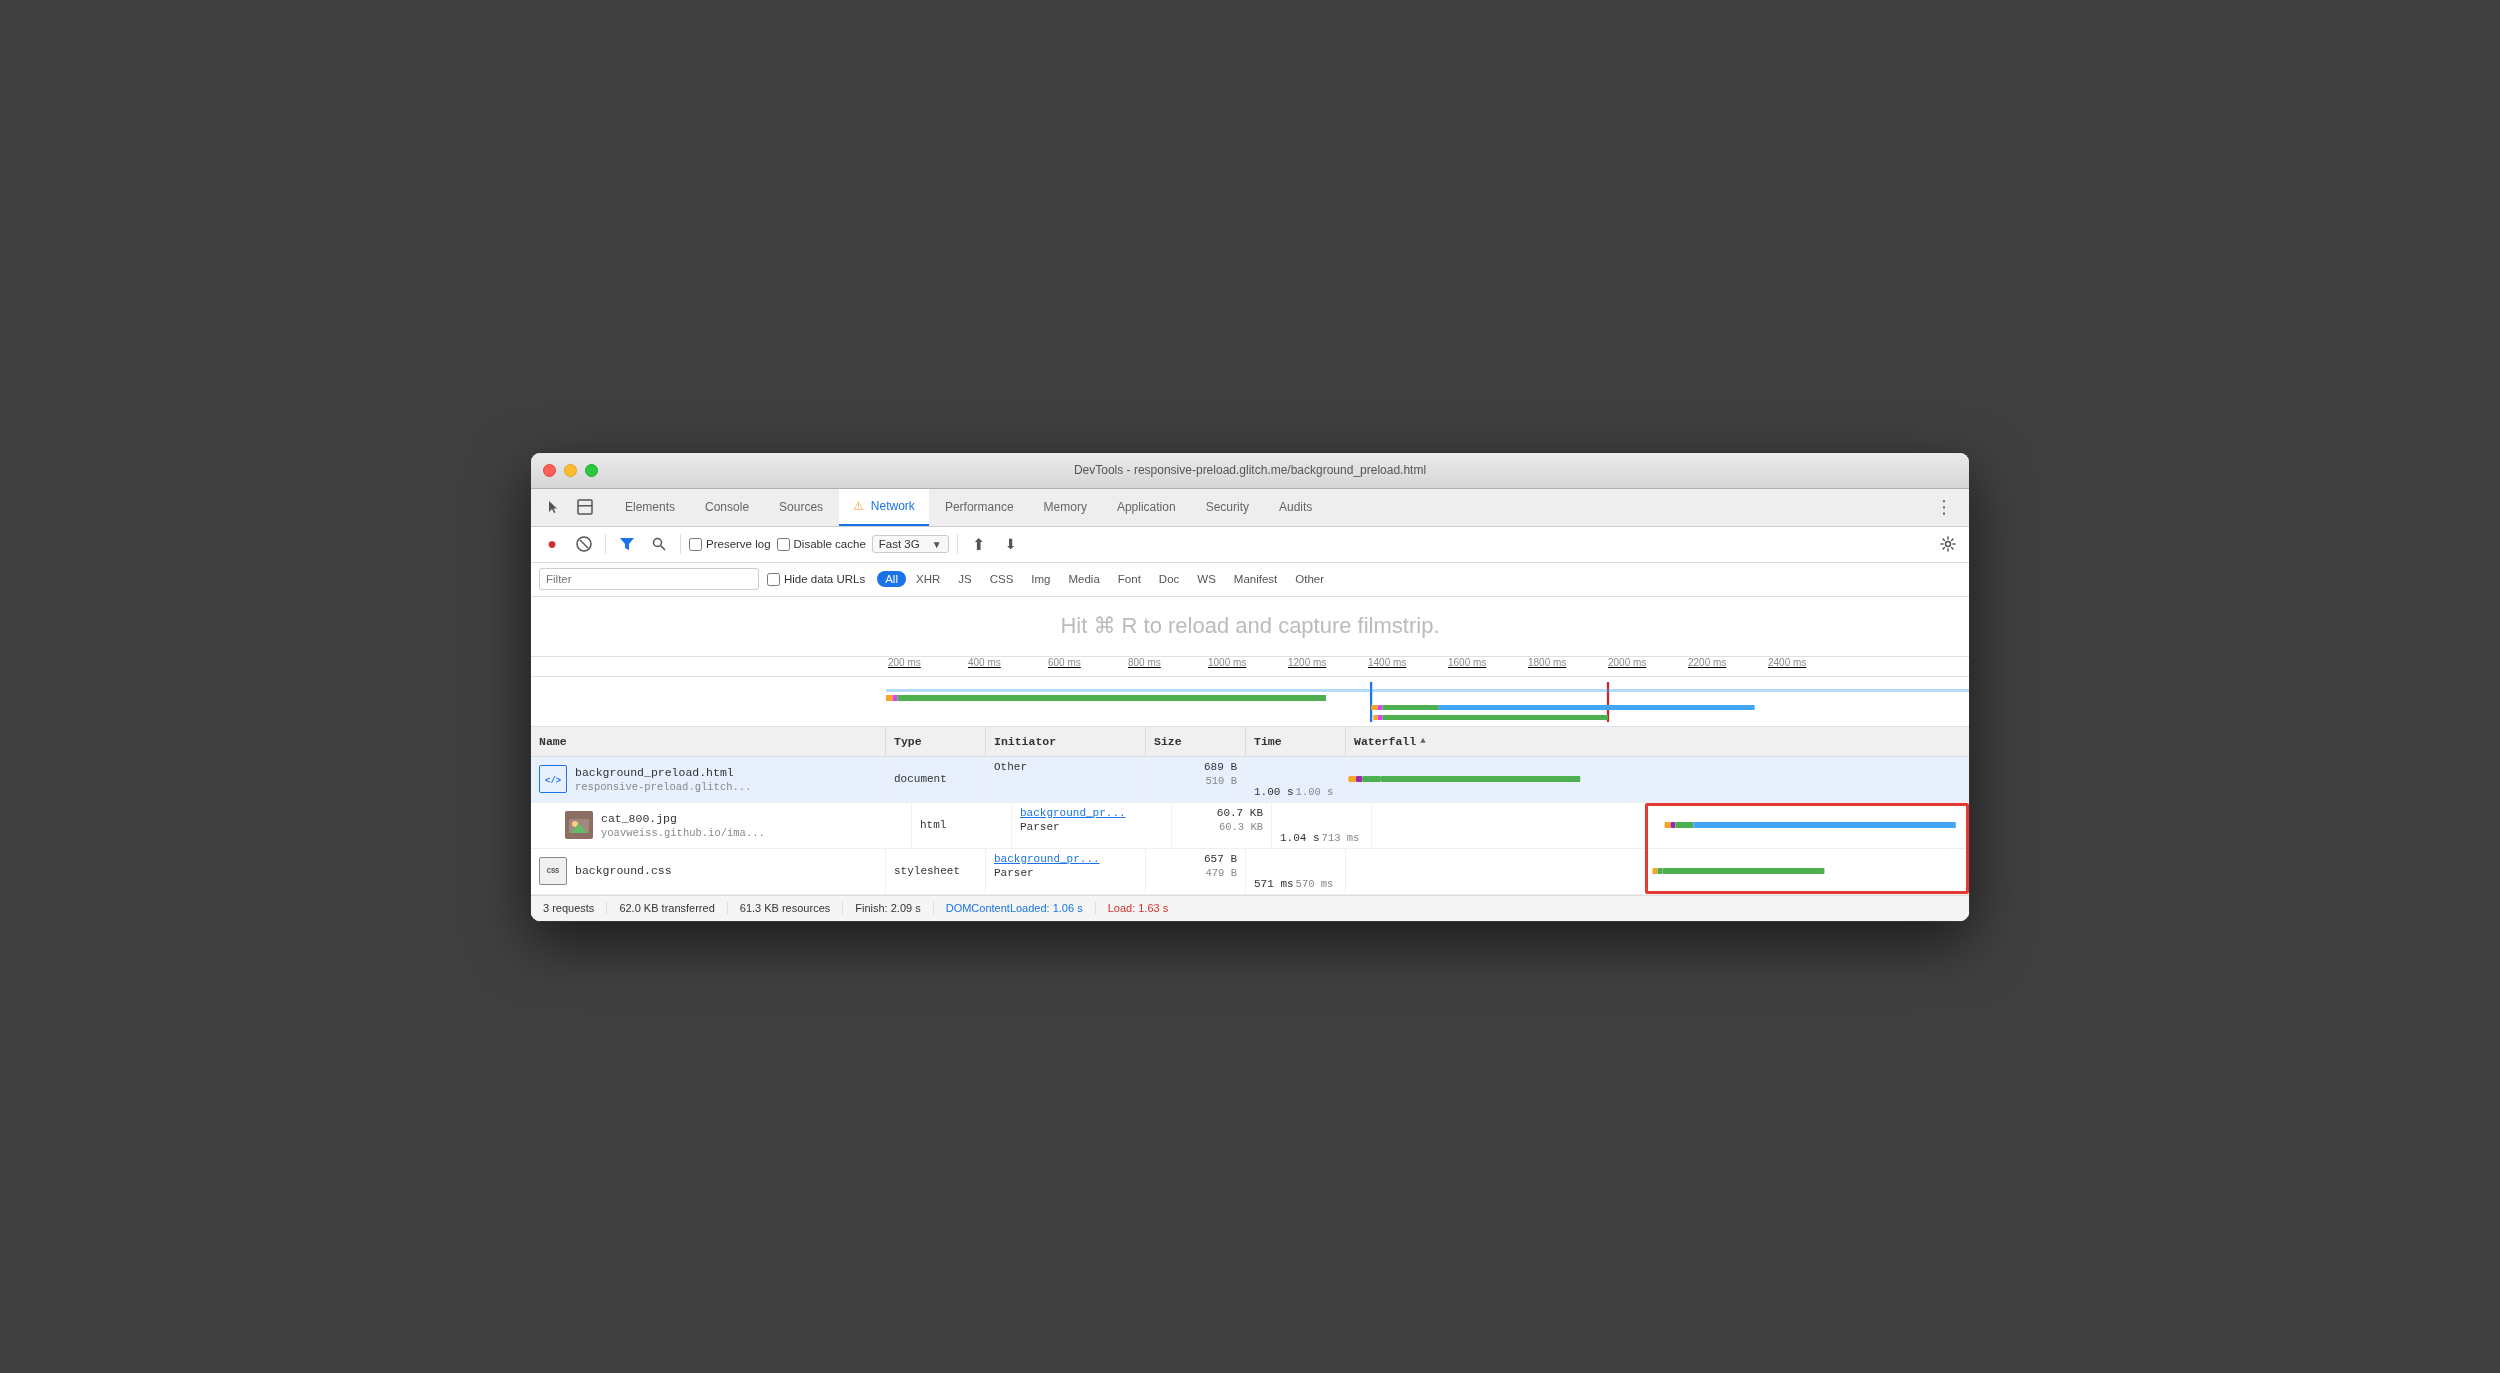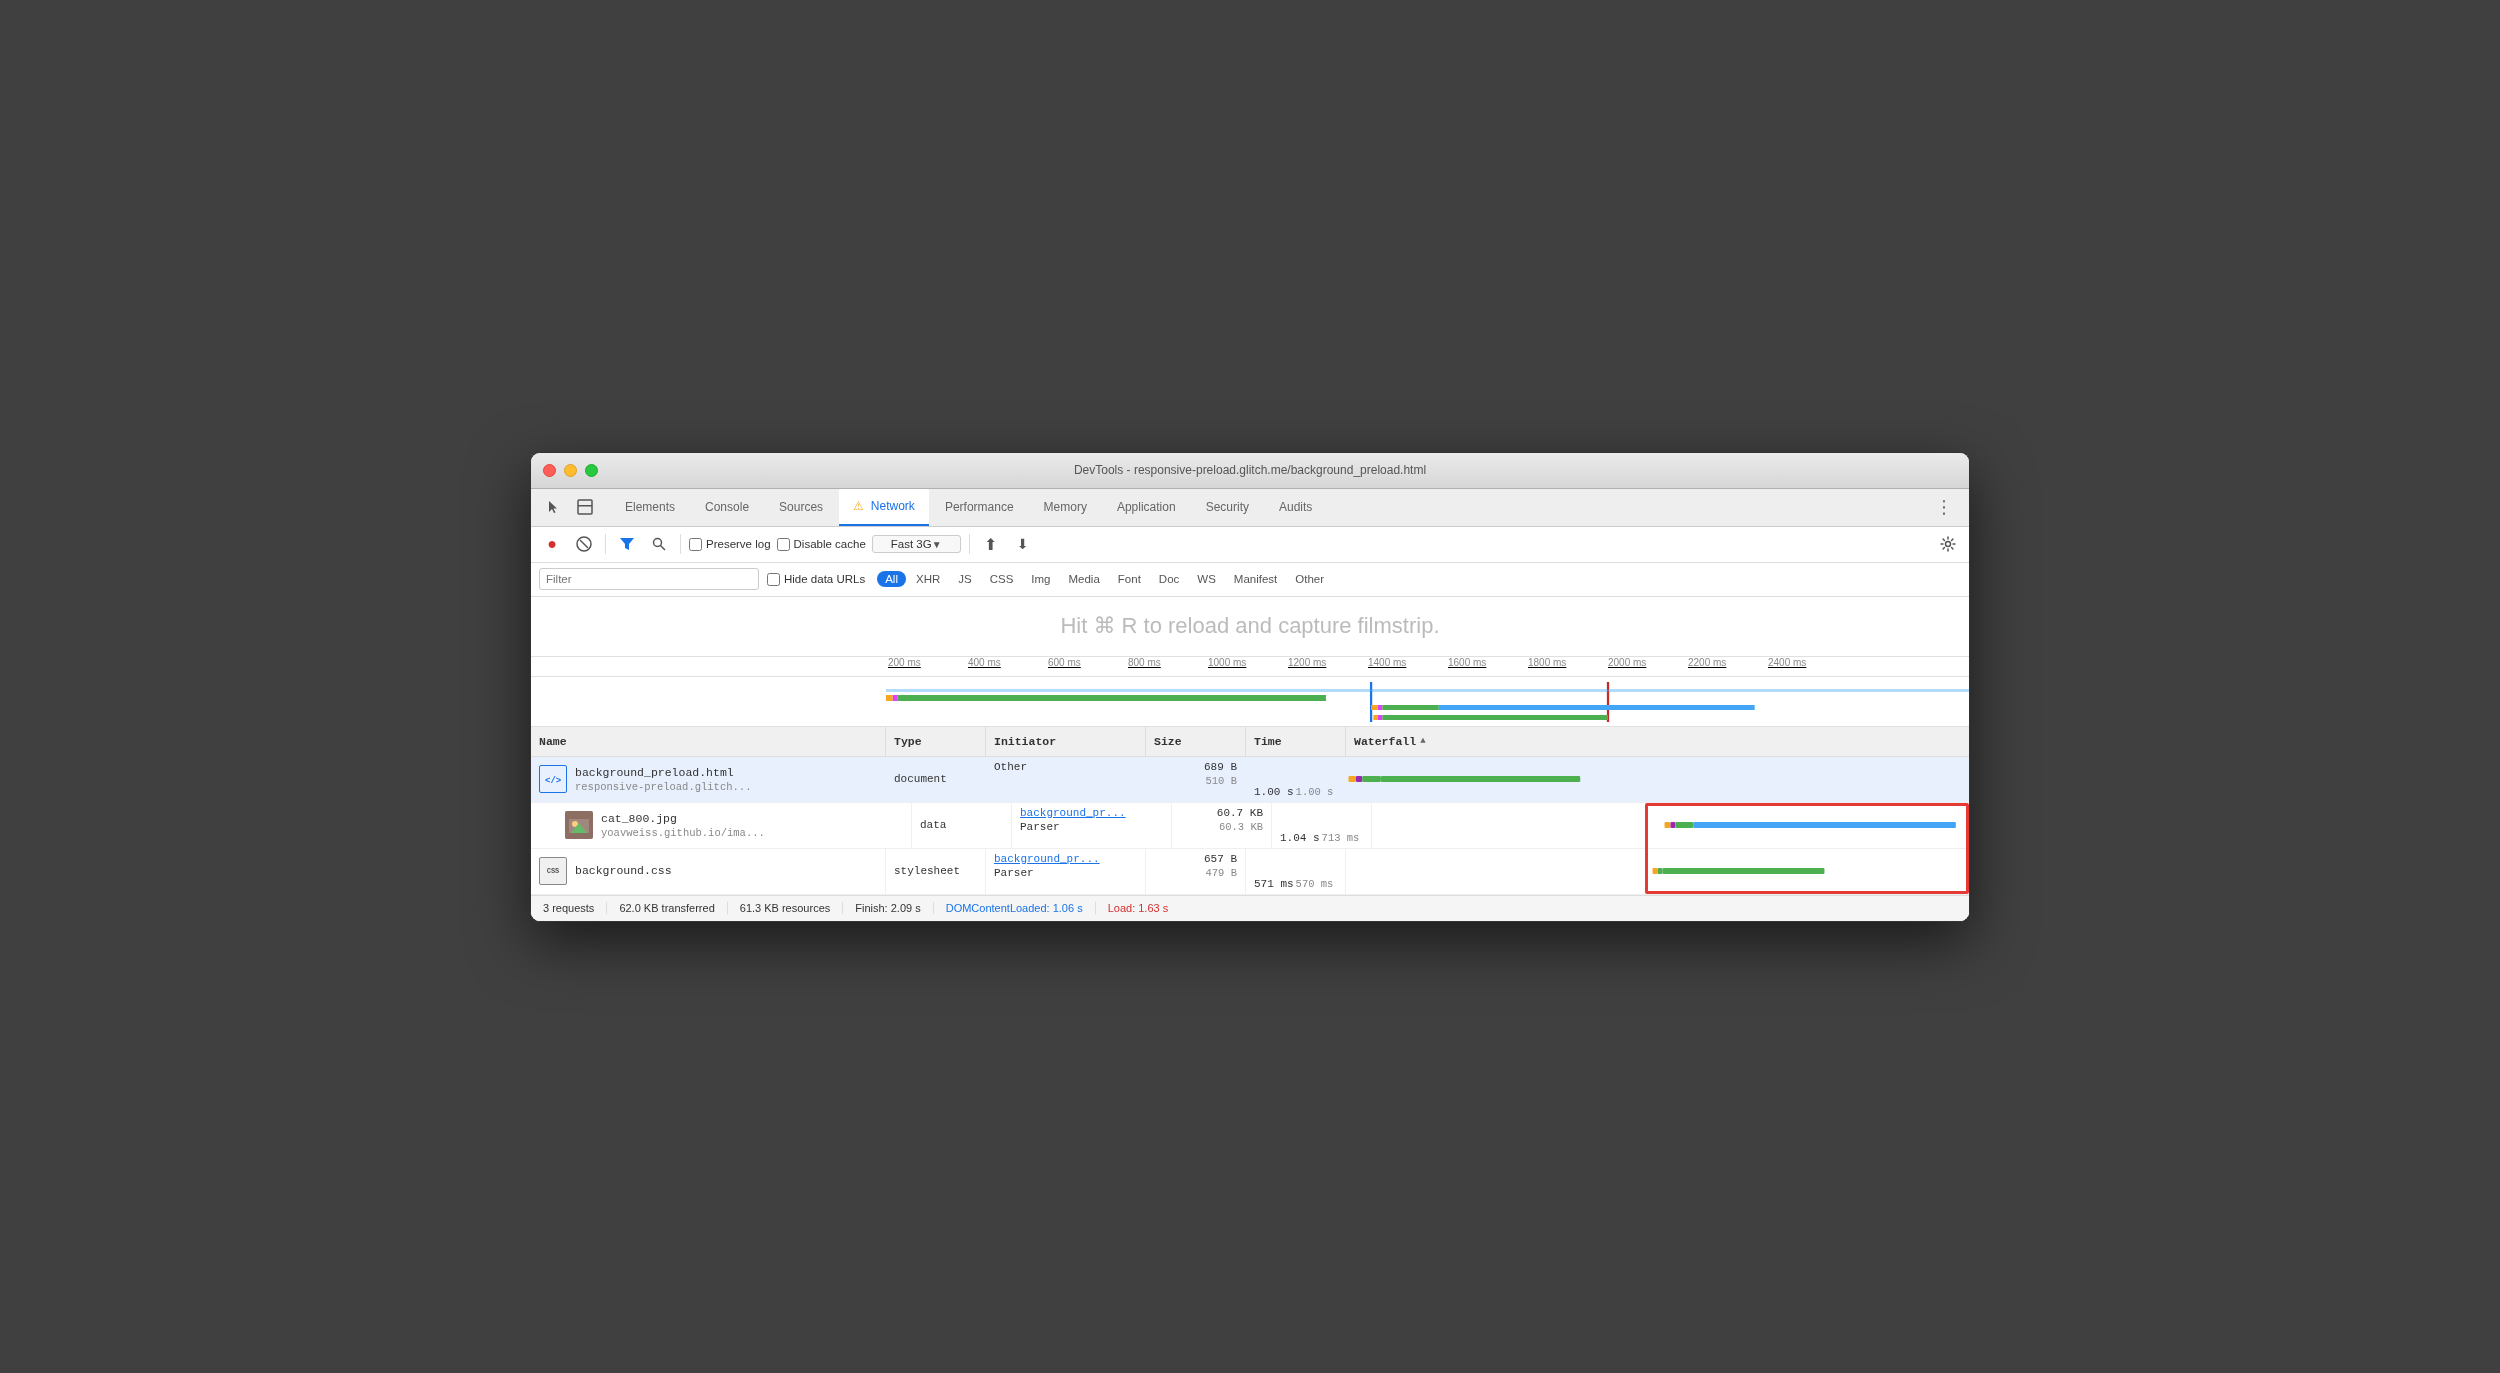--- a/index.html
+++ b/index.html
@@ -145,26 +145,26 @@
       align-items: center;
       gap: 4px;
       font-size: 11.5px;
       color: #333;
       cursor: pointer;
     }
     .toolbar-checkbox input { margin: 0; }
     .throttle-select {
       display: flex;
       align-items: center;
-      gap: 0;
+      gap: 12px;
       font-size: 11.5px;
       color: #333;
       border: 1px solid #ccc;
       border-radius: 3px;
-      padding: 2px 18px;
+      padding: 2px 6px;
       cursor: pointer;
       background: #f8f8f8;
     }
     .upload-btn {
       font-size: 16px;
       color: #555;
     }
     .settings-btn {
       margin-left: auto;
     }
@@ -652,21 +652,21 @@
               <ellipse cx="10" cy="13" rx="3" ry="3" fill="#ffcc80"></ellipse>
               <polygon points="6,22 14,12 22,22" fill="#66bb6a"></polygon>
             </svg>
           </div>
           <div class="td-name">
             <span class="filename">cat_800.jpg</span>
             <span class="fileurl">yoavweiss.github.io/ima...</span>
           </div>
         </div>
         <div class="td">
-          <span>data</span>
+          <span>html</span>
         </div>
         <div class="td td-initiator">
           <span class="initiator-link">background_pr...</span>
           <span>Parser</span>
         </div>
         <div class="td td-size">
           <span class="size-main">60.7 KB</span>
           <span class="size-sub">60.3 KB</span>
         </div>
         <div class="td td-time">

